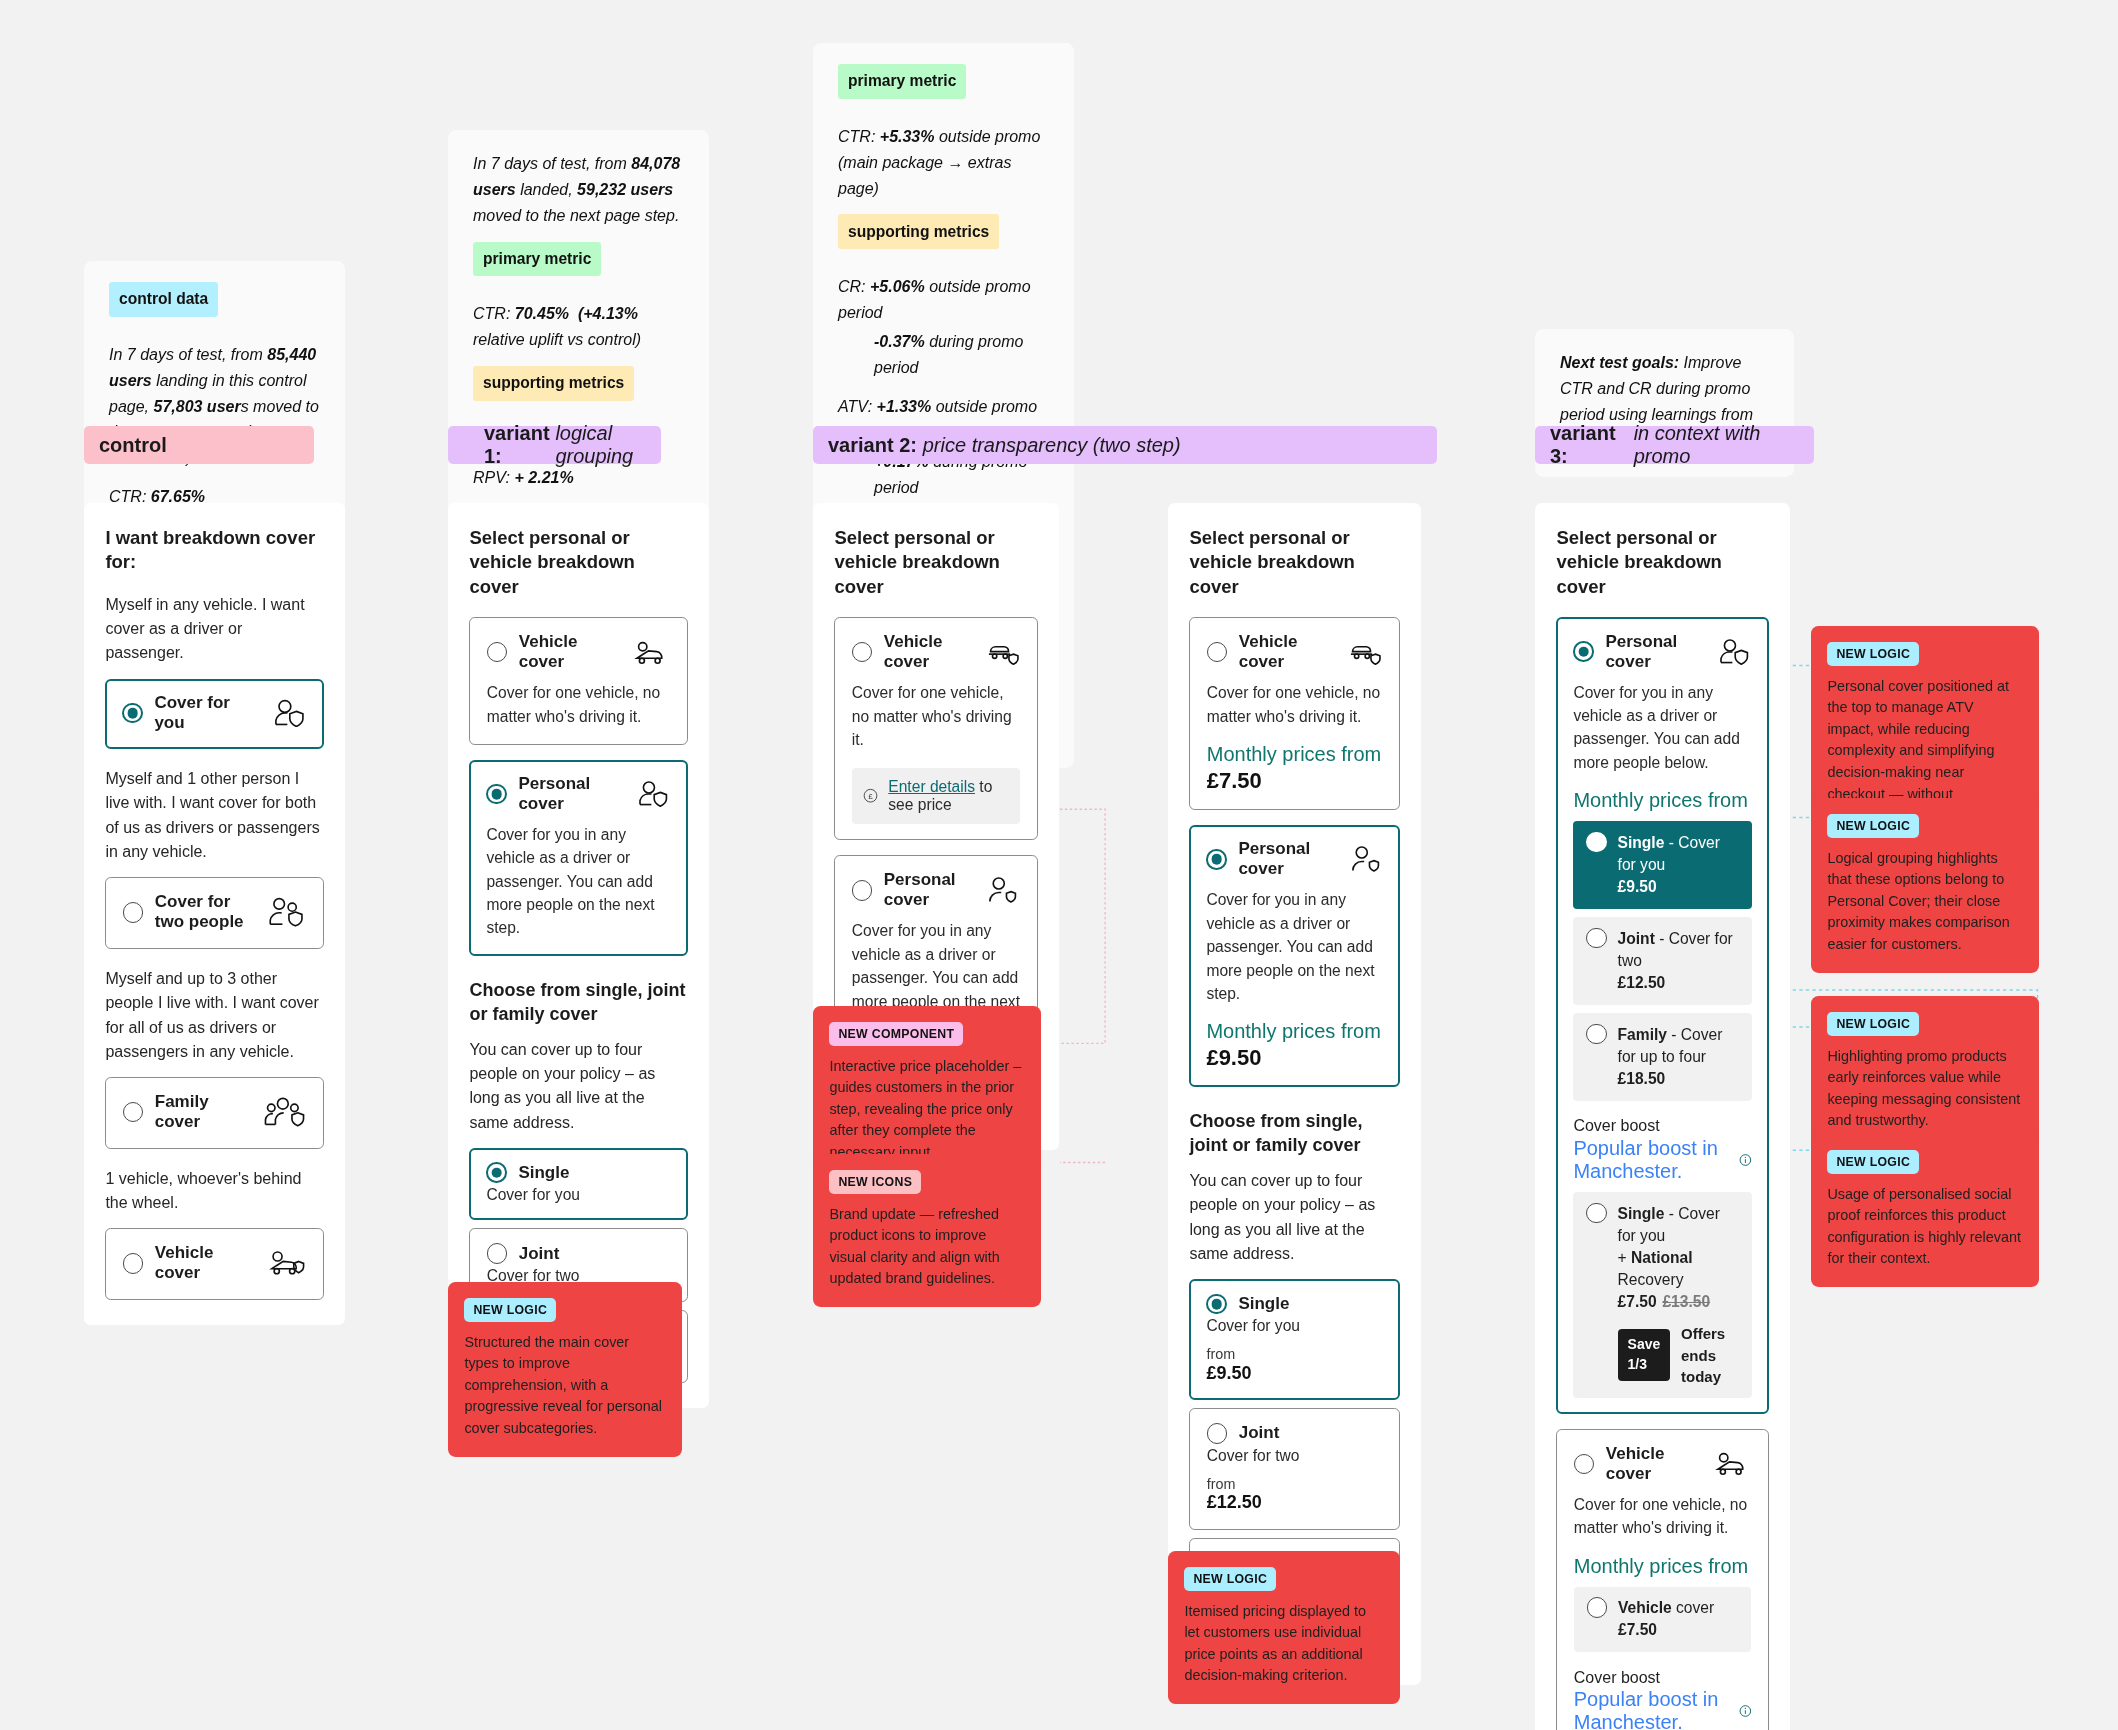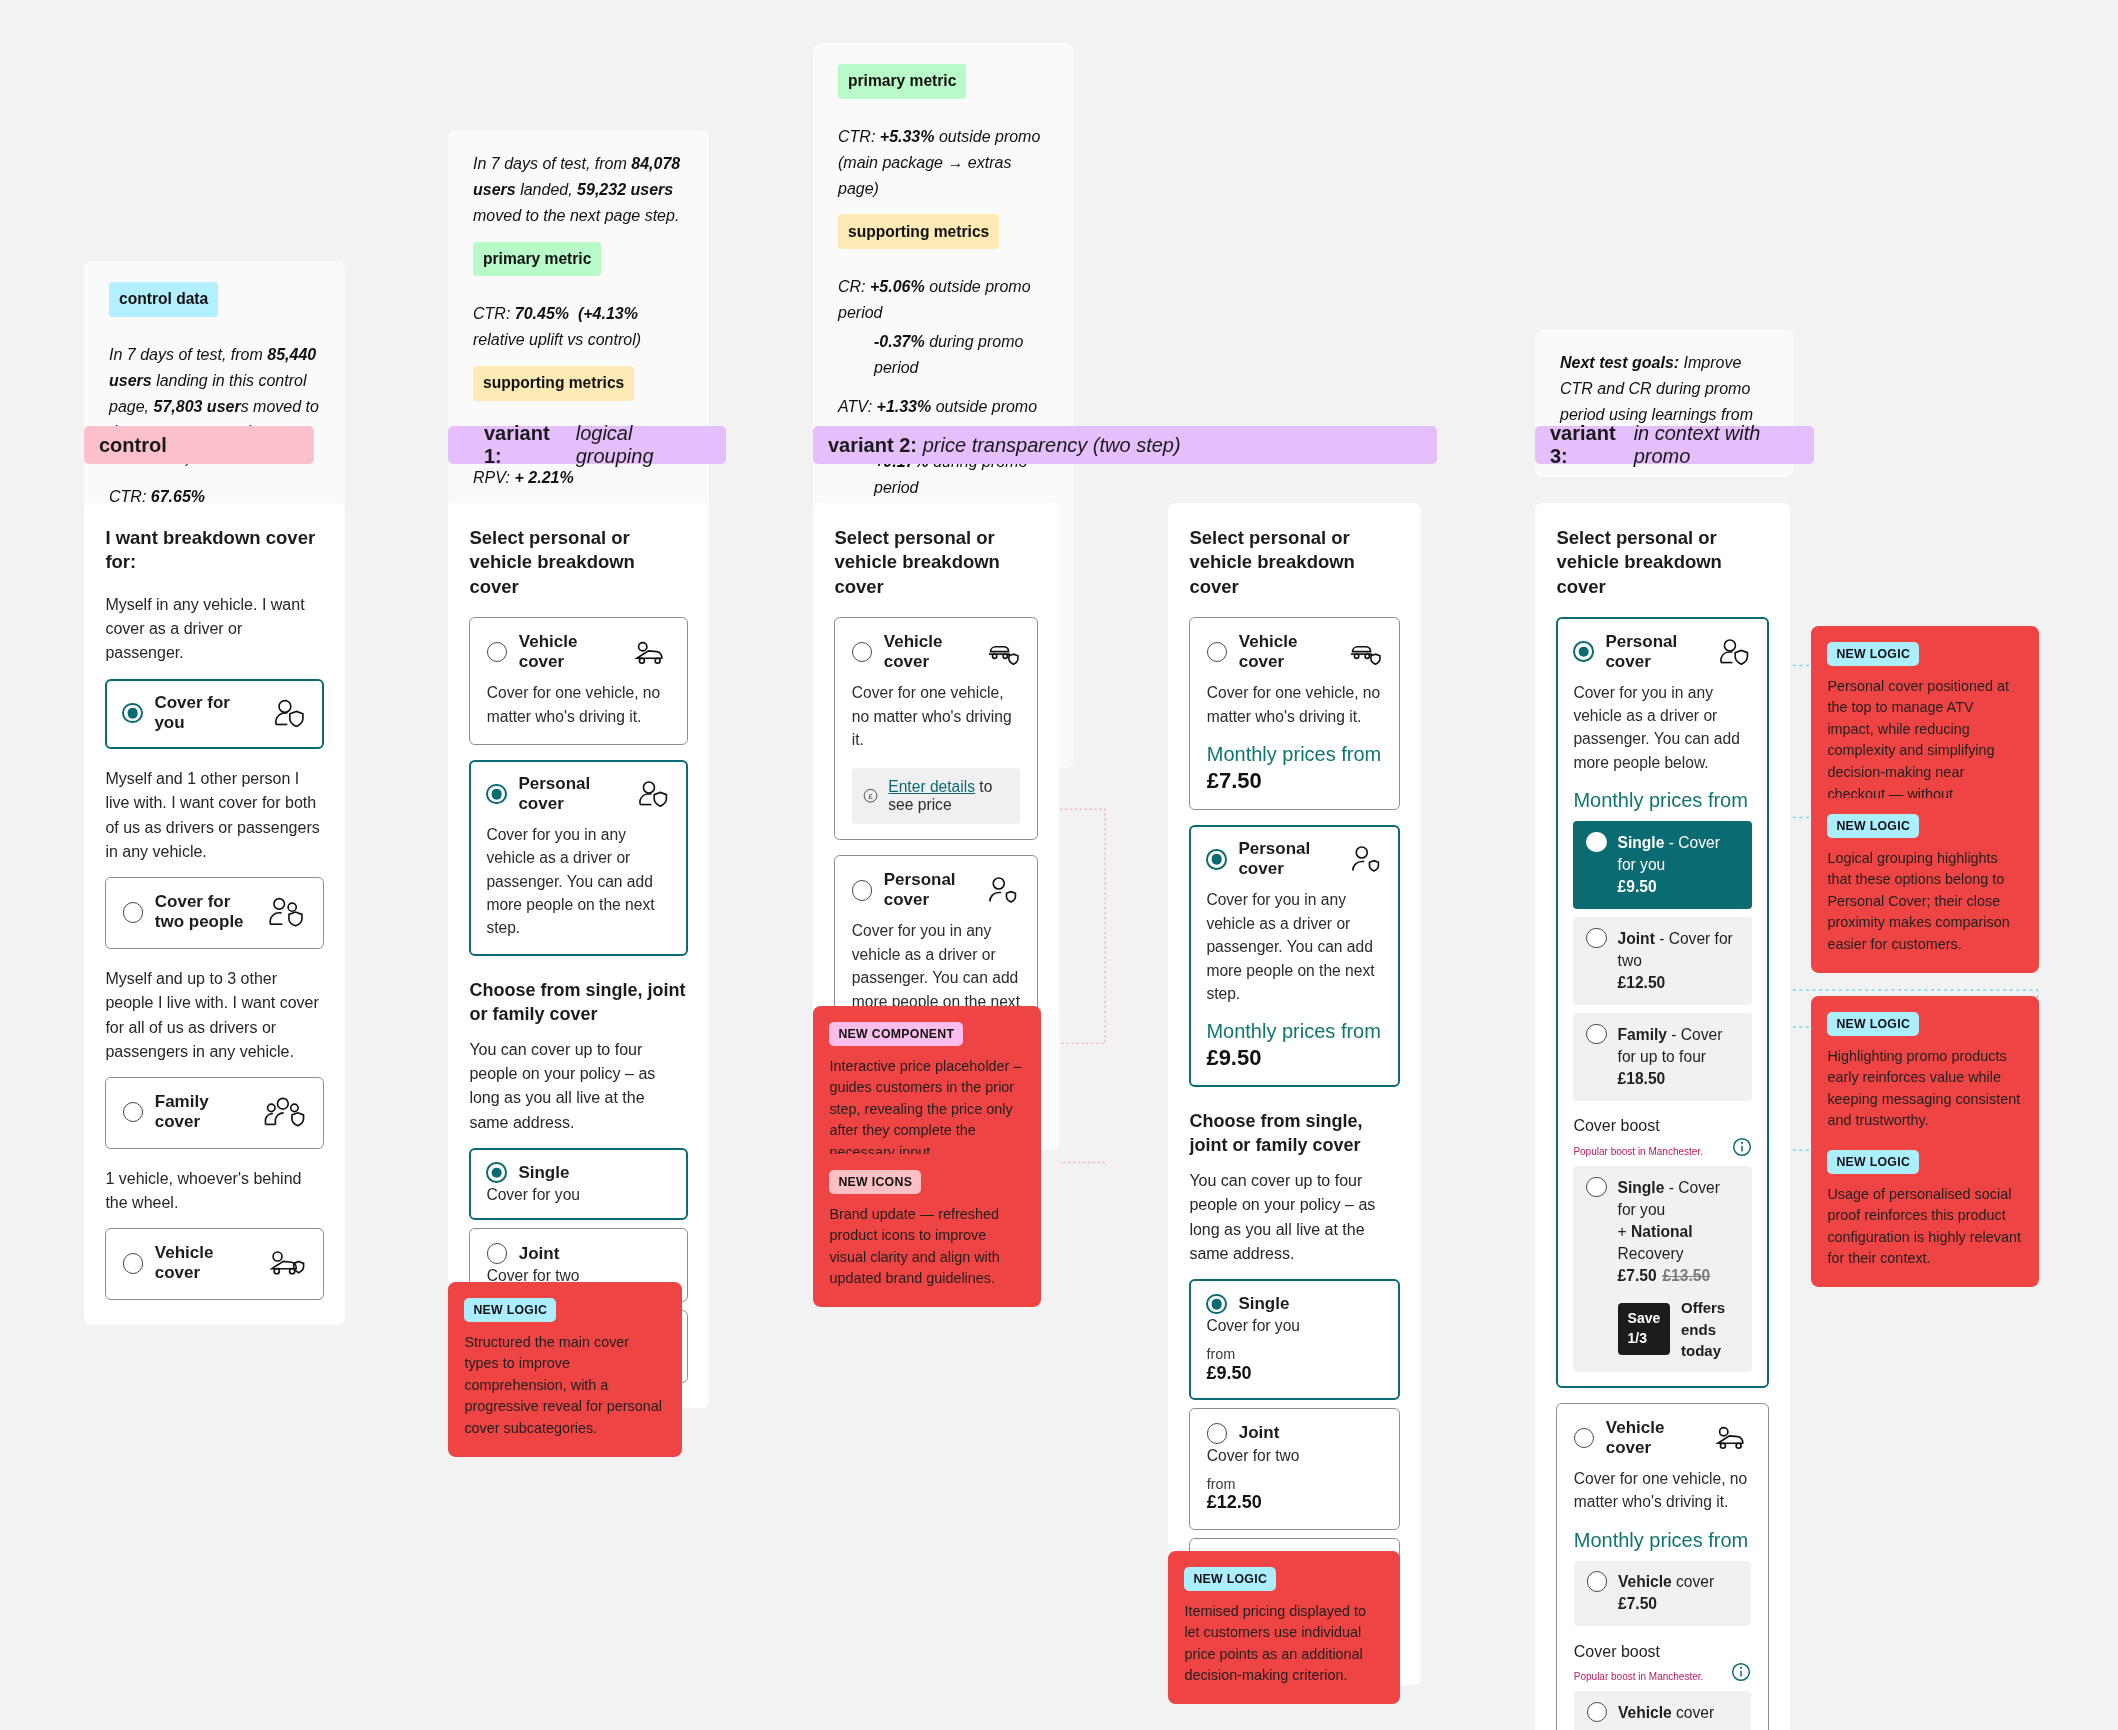--- a/index.html
+++ b/index.html
@@ -128,21 +128,21 @@
   .subrow.sel3 { background: #0b6b72; color: #fff; }
   .subrow b { font-weight: 700; }
   .strike { color: #7b7b7b; text-decoration: line-through; font-weight: 700; margin-left: 5.8px; }
   .savebar { display: flex; align-items: center; gap: 10.7px; margin-top: 10px; }
   .savepill {
     background: #1c1c1c; color: #fff; font-size: 14px; font-weight: 700;
     padding: 5.8px 10px; border-radius: 4.1px;
   }
   .offers { font-size: 15px; font-weight: 700; color: #1c1c1c; }
   .boost-h { font-size: 16px; color: #1f1f1f; margin-top: 16.4px; }
-  .boost-s { font-size: 10px; color: #be185d; display: flex; align-items: flex-end; justify-content: space-between; margin: 1.6px 0 9px 0; }
+  .boost-s { font-size: 20px; color: #3b82f6; display: flex; align-items: center; justify-content: space-between; margin: 1.6px 0 9px 0; }
 
   
   .note {
     background: #ef4444; border-radius: 7.4px; padding: 15.6px 16.4px 17px 16.4px;
   }
   .ntag {
     display: inline-block; font-size: 12.3px; font-weight: 700; letter-spacing: 0.3px;
     padding: 5px 9px; border-radius: 5px; margin-bottom: 10px; color: #111;
   }
   .ntag-logic { background: #aaeeff; }
@@ -254,21 +254,21 @@
     <p><span>In 7 days of test, from </span><b>84,078 users</b><span> landed, </span><b>59,232 users</b><span> moved to the next page step.</span></p>
     <span class="tag tag-primary">primary metric</span>
     <p><span>CTR: </span><b>70.45%</b>&nbsp;&nbsp;<b>(+4.13%</b><span> relative uplift vs control)</span></p>
     <span class="tag tag-support">supporting metrics</span>
     <p><span>CR: </span><b>+3.76%</b></p>
     <p><span>RPV: </span><b>+ 2.21%</b></p>
     <p><span>ATV: </span><b>- 4.5%</b><span> (more selected cheapest option)</span></p>
     <p class="statsig" style="margin-bottom:0">Statistical significance: 100%</p>
   </div>
 
-  <div class="abs bar bar-variant" style="left:448px; top:426px; width:278px;padding-left:36px;">
+  <div class="abs bar bar-variant" style="left:448px; top:426px; width:213px;padding-left:36px;">
     <b>variant 1:</b>
       <span>logical grouping</span>
   </div>
 
   <div class="abs panel" style="left:448px; top:503px; width:261px;">
     <h3>Select personal or vehicle breakdown cover</h3>
 
     <div class="opt">
       <div class="opt-head">
         <span class="radio"></span>

